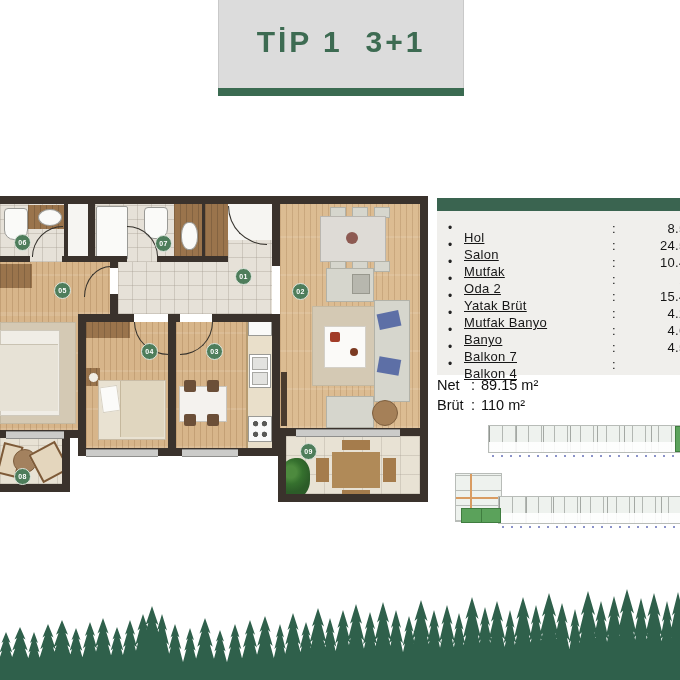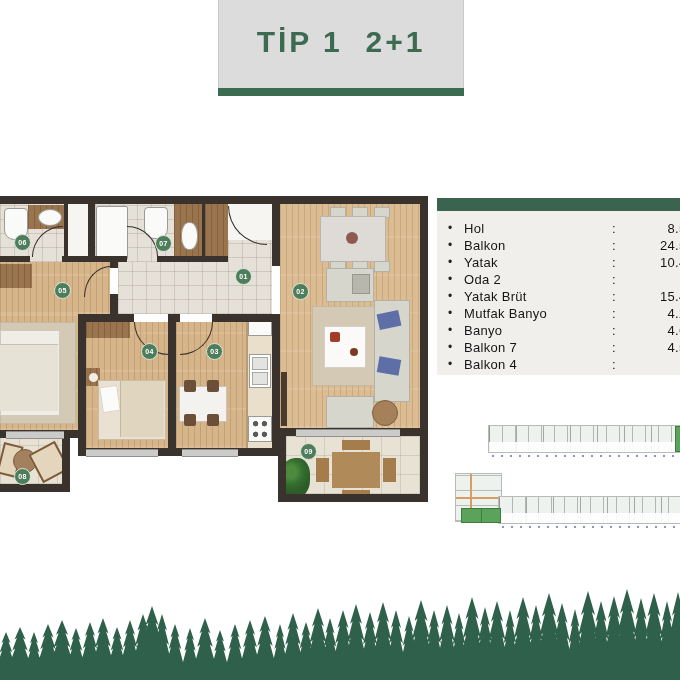--- a/index.html
+++ b/index.html
@@ -41,21 +41,21 @@
 
   .badge{position:absolute;width:15px;height:15px;border-radius:50%;background:#4e7d5b;
          border:1px solid #dfe7df;color:#fff;font-size:7px;font-weight:bold;
          display:flex;align-items:center;justify-content:center;letter-spacing:.3px;}
 
   
   #table-header{position:absolute;left:437px;top:198px;width:243px;height:13px;background:#3a6450;}
   #table-body{position:absolute;left:437px;top:211px;width:243px;height:164px;background:#f0efec;}
   .t-row{position:absolute;left:0;width:260px;height:17px;font-size:13px;color:#161616;}
   .blt{position:absolute;left:11px;top:1px;font-size:12px;color:#222;}
-  .rname{position:absolute;left:27px;top:1px;letter-spacing:.3px;}
+  .rname{position:absolute;left:27px;top:10px;letter-spacing:.3px;text-decoration:underline;}
   .rcolon{position:absolute;left:175px;top:1px;}
   .rval{position:absolute;left:185px;top:1px;width:72px;text-align:right;letter-spacing:.3px;}
 
   #area-block{position:absolute;left:437px;top:377px;font-size:14.5px;color:#111;}
   .a-line{height:20px;}
   .alabel{display:inline-block;width:34px;}
   .acolon{display:inline-block;width:10px;}
 
   
   .unit-strip{background-color:#eef2ee;border:1px solid #b8bcb8;
@@ -67,21 +67,21 @@
 
   
   #forest{position:absolute;left:0;top:580px;width:680px;height:100px;}
 </style>
 </head>
 <body>
 
 <div id="app">
 
   <div id="title-box">
-    <span id="title-text">TİP 1  2+1</span>
+    <span id="title-text">TİP 1  3+1</span>
   </div>
   <div id="title-bar"></div>
 
   <div class="abs" id="plan" style="left:0;top:0;width:680px;height:680px;">
 
     <div class="abs tile" style="left:0;top:204px;width:64px;height:58px;"></div>
     <div class="abs whitefloor" style="left:68px;top:204px;width:20px;height:58px;"></div>
     <div class="abs tile" style="left:95px;top:204px;width:107px;height:58px;"></div>
     <div class="abs whitefloor" style="left:228px;top:204px;width:44px;height:58px;"></div>
     <div class="abs tile" style="left:118px;top:262px;width:154px;height:52px;"></div>
@@ -229,27 +229,27 @@
   <div id="table-header"></div>
   <div id="table-body">
     <div class="t-row" style="top:9px;">
         <span class="blt">•</span>
         <span class="rname">Hol</span>
         <span class="rcolon">:</span>
         <span class="rval">8.50</span>
       </div>
     <div class="t-row" style="top:26px;">
         <span class="blt">•</span>
-        <span class="rname">Balkon</span>
+        <span class="rname">Salon</span>
         <span class="rcolon">:</span>
         <span class="rval">24.50</span>
       </div>
     <div class="t-row" style="top:43px;">
         <span class="blt">•</span>
-        <span class="rname">Yatak</span>
+        <span class="rname">Mutfak</span>
         <span class="rcolon">:</span>
         <span class="rval">10.40</span>
       </div>
     <div class="t-row" style="top:60px;">
         <span class="blt">•</span>
         <span class="rname">Oda 2</span>
         <span class="rcolon">:</span>
         <span class="rval">10</span>
       </div>
     <div class="t-row" style="top:77px;">
@@ -278,20 +278,22 @@
       </div>
     <div class="t-row" style="top:145px;">
         <span class="blt">•</span>
         <span class="rname">Balkon 4</span>
         <span class="rcolon">:</span>
         <span class="rval"></span>
       </div>
   </div>
 
   <div id="area-block">
+    <div class="a-line"><span class="alabel">Net</span><span class="acolon">:</span><span>89.15 m²</span></div>
+    <div class="a-line"><span class="alabel">Brüt</span><span class="acolon">:</span><span>110 m²</span></div>
   </div>
 
   <div class="abs unit-strip" style="left:488px;top:425px;width:200px;height:26px;"></div>
   <div class="abs green-unit" style="left:675px;top:426px;width:8px;height:24px;"></div>
   <div class="abs blue-ticks" style="left:492px;top:455px;width:186px;"></div>
 
   <div class="abs unit-strip" style="left:455px;top:473px;width:45px;height:47px;background-image:repeating-linear-gradient(0deg,rgba(130,135,130,.5) 0 1px,rgba(0,0,0,0) 1px 15px);"></div>
   <div class="abs" style="left:470px;top:474px;width:2px;height:34px;background:#d99c62;"></div>
   <div class="abs" style="left:456px;top:497px;width:43px;height:2px;background:#d99c62;"></div>
   <div class="abs unit-strip" style="left:498px;top:496px;width:190px;height:26px;"></div>

